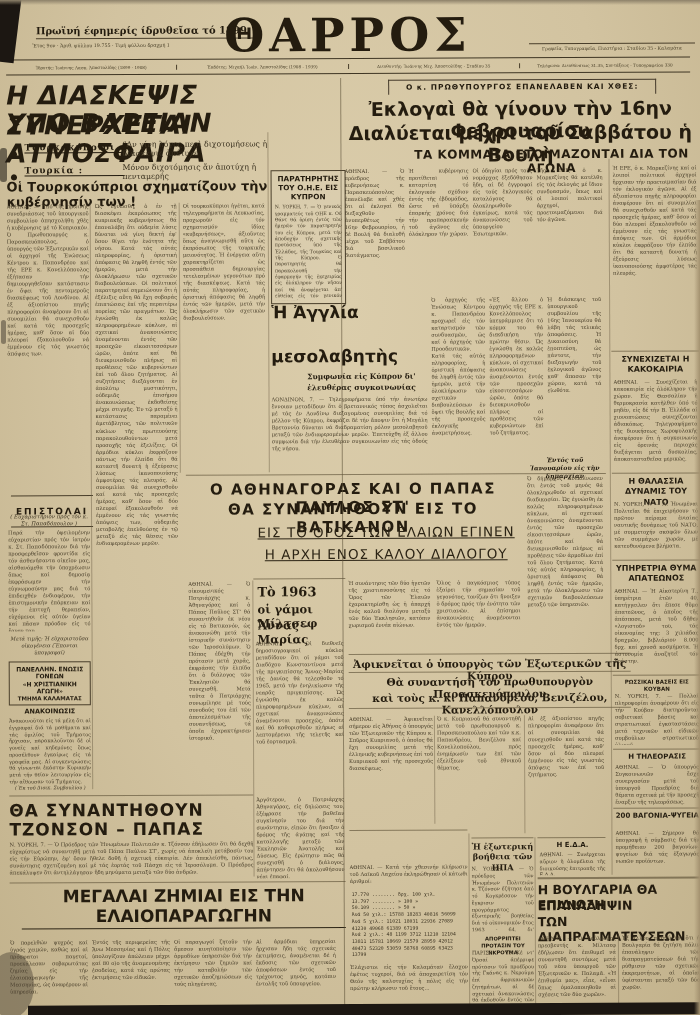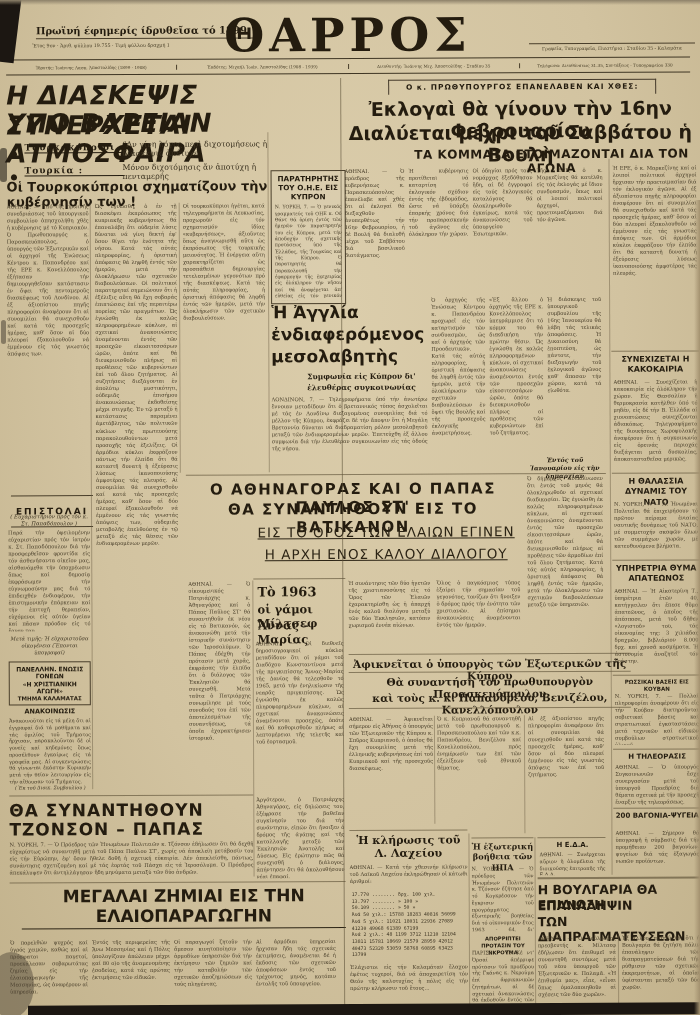--- a/index.html
+++ b/index.html
@@ -52,21 +52,20 @@
     <div class="body-txt" style="font-size:4.7px;margin-top:3px;height:96px;">Ν. ΥΟΡΚΗ, 7. — Ὁ γενικός γραμματεύς τοῦ ΟΗΕ κ. Οὐ Θάντ θά ὁρίση ἐντός τῶν ἡμερῶν τόν παρατηρητήν του εἰς Κύπρον, μετά τήν ἀποδοχήν τῆς σχετικῆς προτάσεως ὑπό τῆς Ἑλλάδος, τῆς Τουρκίας καί τῆς Κύπρου. Ὁ παρατηρητής θά παρακολουθῆ τήν ἐφαρμογήν τῆς ἐκεχειρίας εἰς ὁλόκληρον τήν νῆσον καί θά ἀναφέρεται ἀπ' εὐθείας εἰς τόν γενικόν γραμματέα.</div>
   </div>
 
   <div class="abs h-sans" style="left:8px;top:178px;width:262px;font-size:13px;">Οἱ Τουρκοκύπριοι σχηματίζουν τὴν κυβέρνησίν των !</div>
 
   <div class="abs body-txt" style="left:8px;top:202px;width:82px;height:286px;">ΑΘΗΝΑΙ. — Ὑπό τῆς πρωινῆς συνεδριάσεως τοῦ ὑπουργικοῦ συμβουλίου ἀπησχολήθη χθές ἡ κυβέρνησις μέ τό Κυπριακόν. Ὁ Πρωθυπουργός κ. Παρασκευόπουλος, ὁ ὑπουργός τῶν Ἐξωτερικῶν καί οἱ ἀρχηγοί τῆς Ἑνώσεως Κέντρου κ. Παπανδρέου καί τῆς ΕΡΕ κ. Κανελλόπουλος ἐξήτασαν τήν δημιουργηθεῖσαν κατάστασιν ἐν ὄψει τῆς πενταμεροῦς διασκέψεως τοῦ Λονδίνου. Αἱ ἐξ ἀξιοπίστου πηγῆς πληροφορίαι ἀναφέρουν ὅτι αἱ συνομιλίαι θά συνεχισθοῦν καί κατά τάς προσεχεῖς ἡμέρας, καθ' ὅσον αἱ δύο πλευραί ἐξακολουθοῦν νά ἐμμένουν εἰς τάς γνωστάς ἀπόψεις των.</div>
   <div class="abs body-txt" style="left:96px;top:202px;width:82px;height:588px;">Ὡς ἐγνώσθη, ὁ ἐν τῇ διασκέψει ἐκπρόσωπος τῆς κυπριακῆς κυβερνήσεως θά ἐπαναλάβη ὅτι οὐδεμία λύσις δύναται νά γίνη δεκτή ἐφ' ὅσον θίγει τήν ἑνότητα τῆς νήσου. Κατά τάς αὐτάς πληροφορίας, ἡ ὁριστική ἀπόφασις θά ληφθῆ ἐντός τῶν ἡμερῶν, μετά τήν ὁλοκλήρωσιν τῶν σχετικῶν διαβουλεύσεων. Οἱ πολιτικοί παρατηρηταί σημειώνουν ὅτι ἡ ἐξέλιξις αὕτη θά ἔχη σοβαράς ἐπιπτώσεις ἐπί τῆς περαιτέρω πορείας τῶν πραγμάτων. Ὡς ἐγνώσθη ἐκ καλῶς πληροφορημένων κύκλων, αἱ σχετικαί ἀνακοινώσεις ἀναμένονται ἐντός τῶν προσεχῶν εἰκοσιτεσσάρων ὡρῶν, ὁπότε καί θά διευκρινισθοῦν πλήρως αἱ προθέσεις τῶν κυβερνώντων ἐπί τοῦ ὅλου ζητήματος. Αἱ συζητήσεις διεξάγονται ἐν ἀπολύτῳ μυστικότητι, οὐδεμιᾶς ἐπισήμου ἀνακοινώσεως ἐκδοθείσης μέχρι στιγμῆς. Ἐν τῷ μεταξύ ἡ κατάστασις παραμένει ἀμετάβλητος, τῶν πολιτικῶν κύκλων τῆς πρωτευούσης παρακολουθούντων μετά προσοχῆς τάς ἐξελίξεις. Οἱ ἁρμόδιοι κύκλοι ἐκφράζουν πάντως τήν ἐλπίδα ὅτι θά καταστῆ δυνατή ἡ ἐξεύρεσις λύσεως ἱκανοποιούσης ἀμφοτέρας τάς πλευράς. Αἱ συνομιλίαι θά συνεχισθοῦν καί κατά τάς προσεχεῖς ἡμέρας, καθ' ὅσον αἱ δύο πλευραί ἐξακολουθοῦν νά ἐμμένουν εἰς τάς γνωστάς ἀπόψεις των, οὐδεμιᾶς μεταβολῆς ἐπελθούσης ἐν τῷ μεταξύ εἰς τάς θέσεις τῶν ἐνδιαφερομένων μερῶν.</div>
   <div class="abs body-txt" style="left:184px;top:202px;width:82px;height:270px;">Οἱ τουρκοκύπριοι ἡγέται, κατά τηλεγραφήματα ἐκ Λευκωσίας, προχωροῦν εἰς τόν σχηματισμόν ἰδίας «κυβερνήσεως», ἀξιοῦντες ὅπως ἀναγνωρισθῆ αὕτη ὡς ἐκπρόσωπος τῆς τουρκικῆς μειονότητος. Ἡ ἐνέργεια αὕτη χαρακτηρίζεται ὡς προσπάθεια δημιουργίας τετελεσμένων γεγονότων πρό τῆς διασκέψεως. Κατά τάς αὐτάς πληροφορίας, ἡ ὁριστική ἀπόφασις θά ληφθῆ ἐντός τῶν ἡμερῶν, μετά τήν ὁλοκλήρωσιν τῶν σχετικῶν διαβουλεύσεων.</div>
 
   <div class="abs h-sans" style="left:272px;top:302px;width:160px;font-size:17px;">Ἡ Ἀγγλία</div>
-  <div class="abs h-sans" style="left:272px;top:324px;width:165px;font-size:17px;">ἐνδιαφερόμενος</div>
   <div class="abs h-sans" style="left:272px;top:346px;width:160px;font-size:17px;">μεσολαβητὴς</div>
   <div class="abs h-serif center" style="left:294px;top:372px;width:136px;font-size:7.5px;line-height:1.4;">Συμφωνία εἰς Κύπρον δι' ἐλευθέρας συγκοινωνίας</div>
   <div class="abs body-txt" style="left:272px;top:396px;width:156px;height:76px;">ΛΟΝΔΙΝΟΝ, 7. — Τηλεγραφήματα ὑπό τήν ἀνωτέρω ἔννοιαν μεταδίδουν ὅτι ὁ βρεταννικός τύπος ἀσχολεῖται μέ τάς ἐν Λονδίνῳ διεξαγομένας συνομιλίας διά τό μέλλον τῆς Κύπρου, ἐκφράζει δέ τήν ἄποψιν ὅτι ἡ Μεγάλη Βρεταννία δύναται νά διαδραματίση ρόλον μεσολαβητοῦ μεταξύ τῶν ἐνδιαφερομένων μερῶν. Ἐπετεύχθη ἐξ ἄλλου συμφωνία διά τήν ἐλευθέραν συγκοινωνίαν εἰς τάς ὁδούς τῆς νήσου.</div>
 
   <div class="abs h-sans center" style="left:390px;top:80px;width:266px;font-size:7.5px;letter-spacing:1px;border:1px solid #44392a;border-bottom:none;padding:2px 0 3px 0;">Ο κ. ΠΡΩΘΥΠΟΥΡΓΟΣ ΕΠΑΝΕΛΑΒΕΝ ΚΑΙ ΧΘΕΣ:</div>
   <div class="abs h-sans center" style="left:348px;top:98px;width:348px;font-size:19px;">Ἐκλογαὶ θὰ γίνουν τὴν 16ην Φεβρουαρίου</div>
   <div class="abs h-sans center" style="left:348px;top:122px;width:348px;font-size:19px;">Διαλύεται μέχρι τοῦ Σαββάτου ἡ Βουλὴ</div>
   <div class="abs h-sans center" style="left:408px;top:148px;width:290px;font-size:12px;letter-spacing:.5px;">ΤΑ ΚΟΜΜΑΤΑ ΕΤΟΙΜΑΖΟΝΤΑΙ ΔΙΑ ΤΟΝ ΑΓΩΝΑ</div>
 
   <div class="abs body-txt" style="left:346px;top:168px;width:60px;height:124px;">ΑΘΗΝΑΙ. — Ὁ πρόεδρος τῆς κυβερνήσεως κ. Παρασκευόπουλος ἐπανέλαβε καί χθές ὅτι αἱ ἐκλογαί θά διεξαχθοῦν ἀνυπερθέτως τήν 16ην Φεβρουαρίου, ἡ δέ Βουλή θά διαλυθῆ μέχρι τοῦ Σαββάτου διά βασιλικοῦ διατάγματος.</div>
@@ -126,21 +125,20 @@
   <div class="abs h-serif center" style="left:348px;top:658px;width:282px;font-size:10.5px;">Ἀφικνεῖται ὁ ὑπουργὸς τῶν Ἐξωτερικῶν τῆς Κύπρου</div>
   <div class="hline" style="left:348px;top:672px;width:282px;"></div>
   <div class="abs h-serif center" style="left:348px;top:676px;width:282px;font-size:10.5px;">Θὰ συναντήση τὸν πρωθυπουργὸν Παρασκευόπουλον</div>
   <div class="abs h-serif center" style="left:348px;top:692px;width:282px;font-size:10.5px;">καὶ τοὺς κ. κ. Παπανδρέου, Βενιζέλου, Κανελλόπουλον</div>
   <div class="hline" style="left:348px;top:708px;width:282px;"></div>
   <div class="abs body-txt" style="left:348px;top:716px;width:84px;height:108px;">ΑΘΗΝΑΙ. — Ἀφικνεῖται σήμερον εἰς Ἀθήνας ὁ ὑπουργός τῶν Ἐξωτερικῶν τῆς Κύπρου κ. Σπῦρος Κυπριανοῦ, ὁ ὁποῖος θά ἔχη συνομιλίας μετά τῆς ἑλληνικῆς κυβερνήσεως ἐπί τοῦ Κυπριακοῦ καί τῆς προσεχοῦς διασκέψεως.</div>
   <div class="abs body-txt" style="left:436px;top:716px;width:84px;height:108px;">Ὁ κ. Κυπριανοῦ θά συναντηθῆ μετά τοῦ πρωθυπουργοῦ κ. Παρασκευοπούλου καί τῶν κ.κ. Παπανδρέου, Βενιζέλου καί Κανελλοπούλου, πρός ἐνημέρωσίν των ἐπί τῶν ἐξελίξεων τοῦ ἐθνικοῦ θέματος.</div>
   <div class="abs body-txt" style="left:527px;top:716px;width:76px;height:118px;">Αἱ ἐξ ἀξιοπίστου πηγῆς πληροφορίαι ἀναφέρουν ὅτι αἱ συνομιλίαι θά συνεχισθοῦν καί κατά τάς προσεχεῖς ἡμέρας, καθ' ὅσον αἱ δύο πλευραί ἐμμένουν εἰς τάς γνωστάς ἀπόψεις των ἐπί τοῦ ζητήματος.</div>
 
   <div class="hline" style="left:348px;top:830px;width:118px;"></div>
-  <div class="abs h-serif center" style="left:348px;top:834px;width:118px;font-size:11px;line-height:1.2;">Ἡ κλήρωσις τοῦ Λ. Λαχείου</div>
   <div class="abs body-txt" style="left:348px;top:864px;width:118px;height:26px;">ΑΘΗΝΑΙ. — Κατά τήν χθεσινήν κλήρωσιν τοῦ Λαϊκοῦ Λαχείου ἐκληρώθησαν οἱ κάτωθι ἀριθμοί:</div>
   <div class="abs" style="left:350px;top:892px;width:114px;">
     <div class="mono" style="font-size:4.8px;line-height:1.4;">17.770 ........ δρχ. 100 χιλ.</div>
     <div class="mono" style="font-size:4.8px;line-height:1.4;">13.797 ........  »  100  »</div>
     <div class="mono" style="font-size:4.8px;line-height:1.4;">50.109 ........  »   50  »</div>
     <div class="mono" style="font-size:4.8px;line-height:1.4;">Ἀνά 50 χιλ.: 15788 18283 40816 56099</div>
     <div class="mono" style="font-size:4.8px;line-height:1.4;">Ἀνά 5 χιλ.: 11021 18031 22936 27089 41230 49068 61389 67199</div>
     <div class="mono" style="font-size:4.8px;line-height:1.4;">Ἀνά 2 χιλ.: 48 1199 3712 11210 12104 13811 15781 18669 21579 28959 42012 40473 52320 53059 58768 60895 63423 13799</div>
   </div>
   <div class="abs body-txt" style="left:348px;top:964px;width:118px;height:46px;">Ἐλάχιστοι εἰς τήν Καλαμάταν ἔλαχον ἐφέτος τυχεροί, διά νά ἀποχαιρετίση τόν Θεόν τῆς καλοτυχίας ἡ πόλις εἰς τήν πρώτην κλήρωσιν τοῦ ἔτους...</div>

